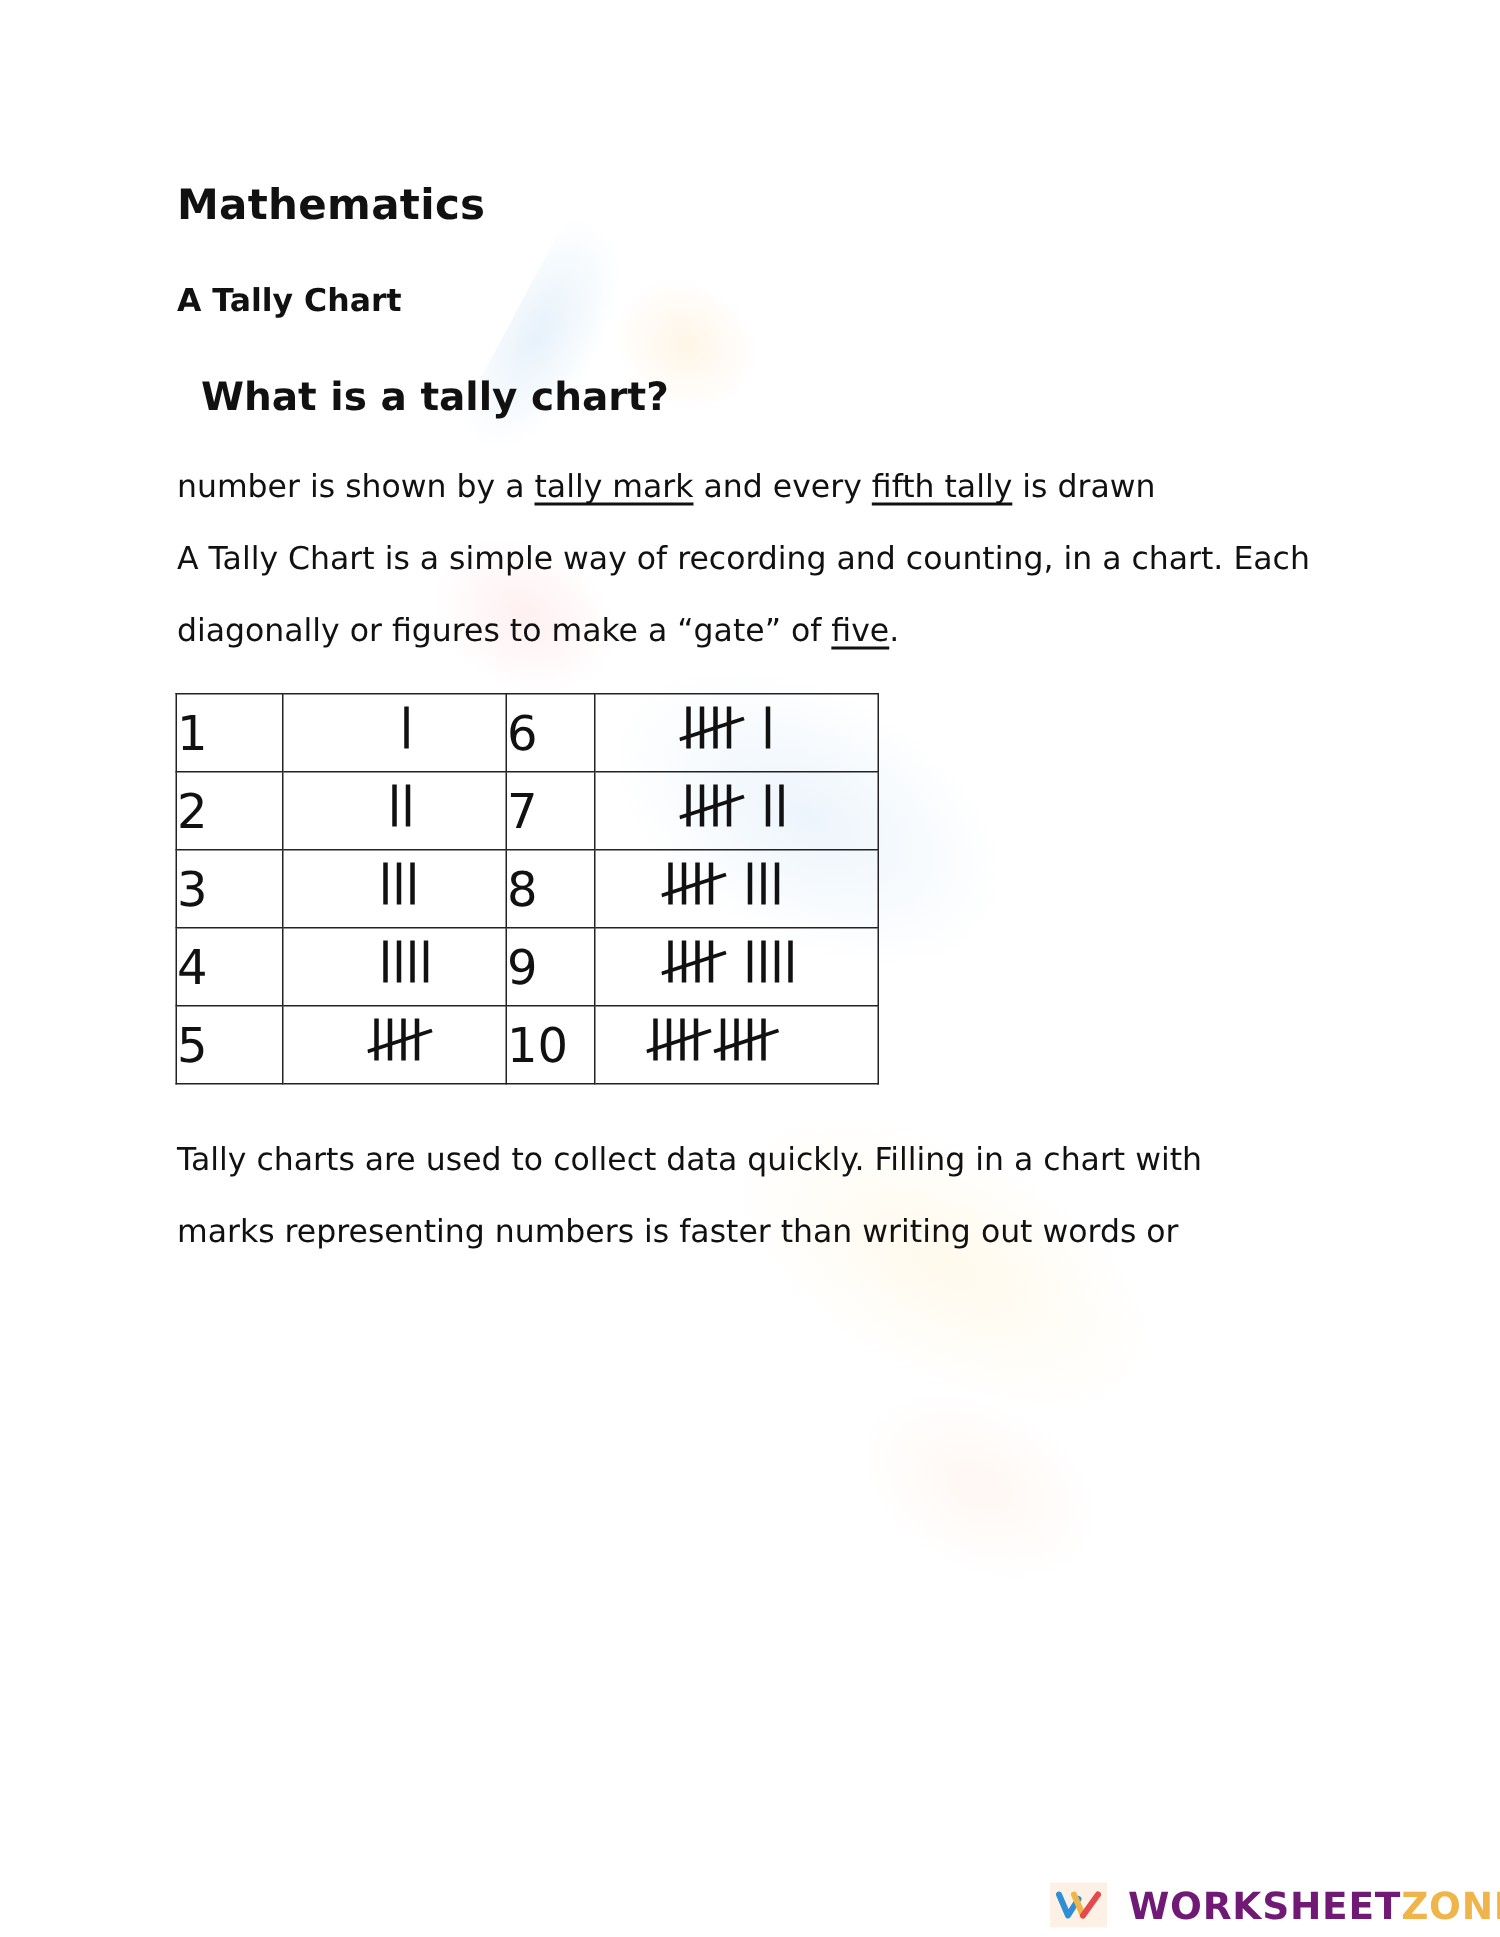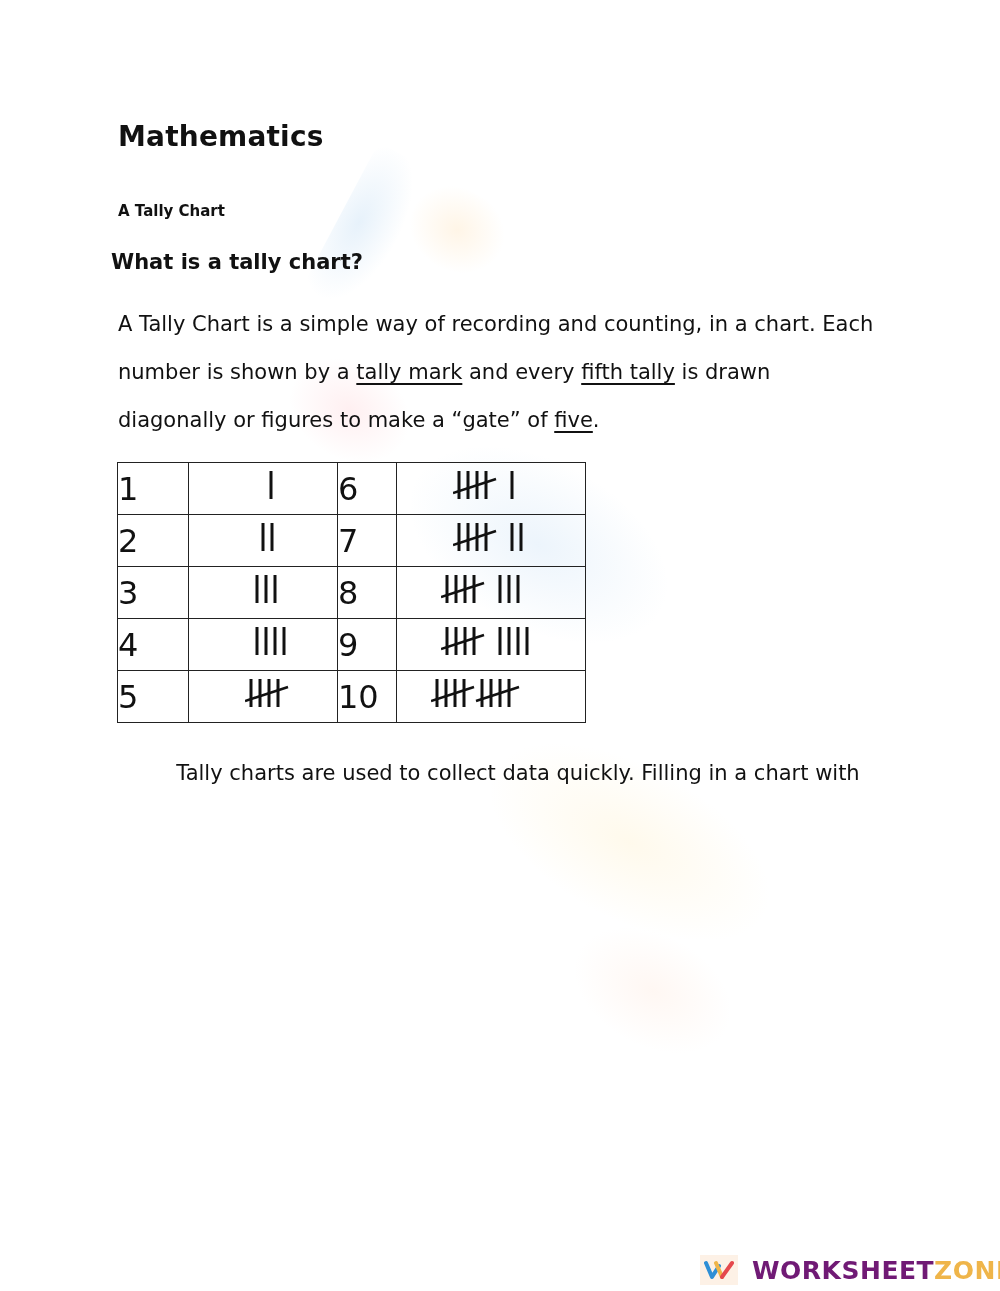--- a/index.html
+++ b/index.html
@@ -14,25 +14,25 @@
       background:
         radial-gradient(ellipse 60px 120px at 20px 80px, rgba(120,180,230,0.18), transparent 70%),
         radial-gradient(ellipse 70px 60px at 110px 40px, rgba(255,200,120,0.18), transparent 70%),
         radial-gradient(ellipse 90px 70px at 100px 250px, rgba(255,150,160,0.15), transparent 70%),
         radial-gradient(ellipse 200px 120px at 330px 280px, rgba(140,190,235,0.16), transparent 70%),
         radial-gradient(ellipse 220px 110px at 550px 500px, rgba(255,225,150,0.18), transparent 70%),
         radial-gradient(ellipse 120px 80px at 640px 620px, rgba(255,200,170,0.14), transparent 70%);
       transform: rotate(28deg);
     }
     .h1 { position: absolute; left: 118px; top: 120px; font-size: 28px; font-weight: bold; letter-spacing: 0.2px; }
-    .h2 { position: absolute; left: 118px; top: 188px; font-size: 15px; font-weight: bold; margin-top: 14px; }
-    .h3 { position: absolute; left: 111px; top: 250px; font-size: 21px; font-weight: bold; }
+    .h2 { position: absolute; left: 118px; top: 188px; font-size: 21px; font-weight: bold; }
+    .h3 { position: absolute; left: 134px; top: 250px; font-size: 26px; font-weight: bold; }
     .para { position: absolute; left: 118px; font-size: 21px; line-height: 48px; width: 800px; }
     .p1 { top: 300px; }
-    .p2 { top: 749px; text-align: center; }
+    .p2 { top: 749px; }
     .line { display: block; white-space: nowrap; }
     .u { text-decoration: underline; text-underline-offset: 4px; }
     .b { font-weight: normal; }
 
     table.tally {
       position: absolute; left: 117px; top: 462px;
       border-collapse: collapse; width: 469px;
     }
     table.tally td {
       border: 1.5px solid #222; height: 51px; padding: 0;
@@ -57,22 +57,22 @@
 </head>
 <body>
 
 <div class="watermark"></div>
 
 <div class="h1">Mathematics</div>
 <div class="h2">A Tally Chart</div>
 <div class="h3">What is a tally chart?</div>
 
 <div class="para p1">
+  <span class="line"><span>number is shown by a </span><span class="u">tally mark</span><span> and every </span><span class="u">fifth tally</span><span> is drawn</span></span>
   <span class="line">A Tally Chart is a simple way of recording and counting, in a chart. Each</span>
-  <span class="line"><span>number is shown by a </span><span class="u">tally mark</span><span> and every </span><span class="u">fifth tally</span><span> is drawn</span></span>
   <span class="line"><span>diagonally or figures to make a “gate” of </span><span class="u b">five</span><span>.</span></span>
 </div>
 
 <table class="tally">
   <tbody id="tally-body">
       <tr>
         <td class="num-l">1</td>
         <td class="mark-l"><span style="display:inline-block;margin-left:76px"><svg class="tmark" width="23" height="36" viewBox="0 0 23 36">
               <line x1="6" y1="4" x2="6" y2="32" stroke="#111" stroke-width="3"></line>
             </svg></span></td>
@@ -164,20 +164,21 @@
               <line x1="69" y1="4" x2="69" y2="32" stroke="#111" stroke-width="3"></line>
               <line x1="78" y1="4" x2="78" y2="32" stroke="#111" stroke-width="3"></line>
               <line x1="45" y1="26" x2="88" y2="12" stroke="#111" stroke-width="2.5"></line>
             </svg></span></td>
       </tr>
     </tbody>
 </table>
 
 <div class="para p2">
   <span class="line">Tally charts are used to collect data quickly. Filling in a chart with</span>
+  <span class="line">marks representing numbers is faster than writing out words or</span>
 </div>
 
 <div class="logo">
   <div class="logo-box">
     <svg width="30" height="20" viewBox="0 0 30 20">
       <polyline points="2,3 8,17 15,6" fill="none" stroke="#2f8fd6" stroke-width="4" stroke-linejoin="round" stroke-linecap="round"></polyline>
       <polyline points="12,3 18,17" fill="none" stroke="#efb54a" stroke-width="4" stroke-linecap="round"></polyline>
       <polyline points="18,17 28,3" fill="none" stroke="#e5484d" stroke-width="4" stroke-linecap="round"></polyline>
     </svg>
   </div>

